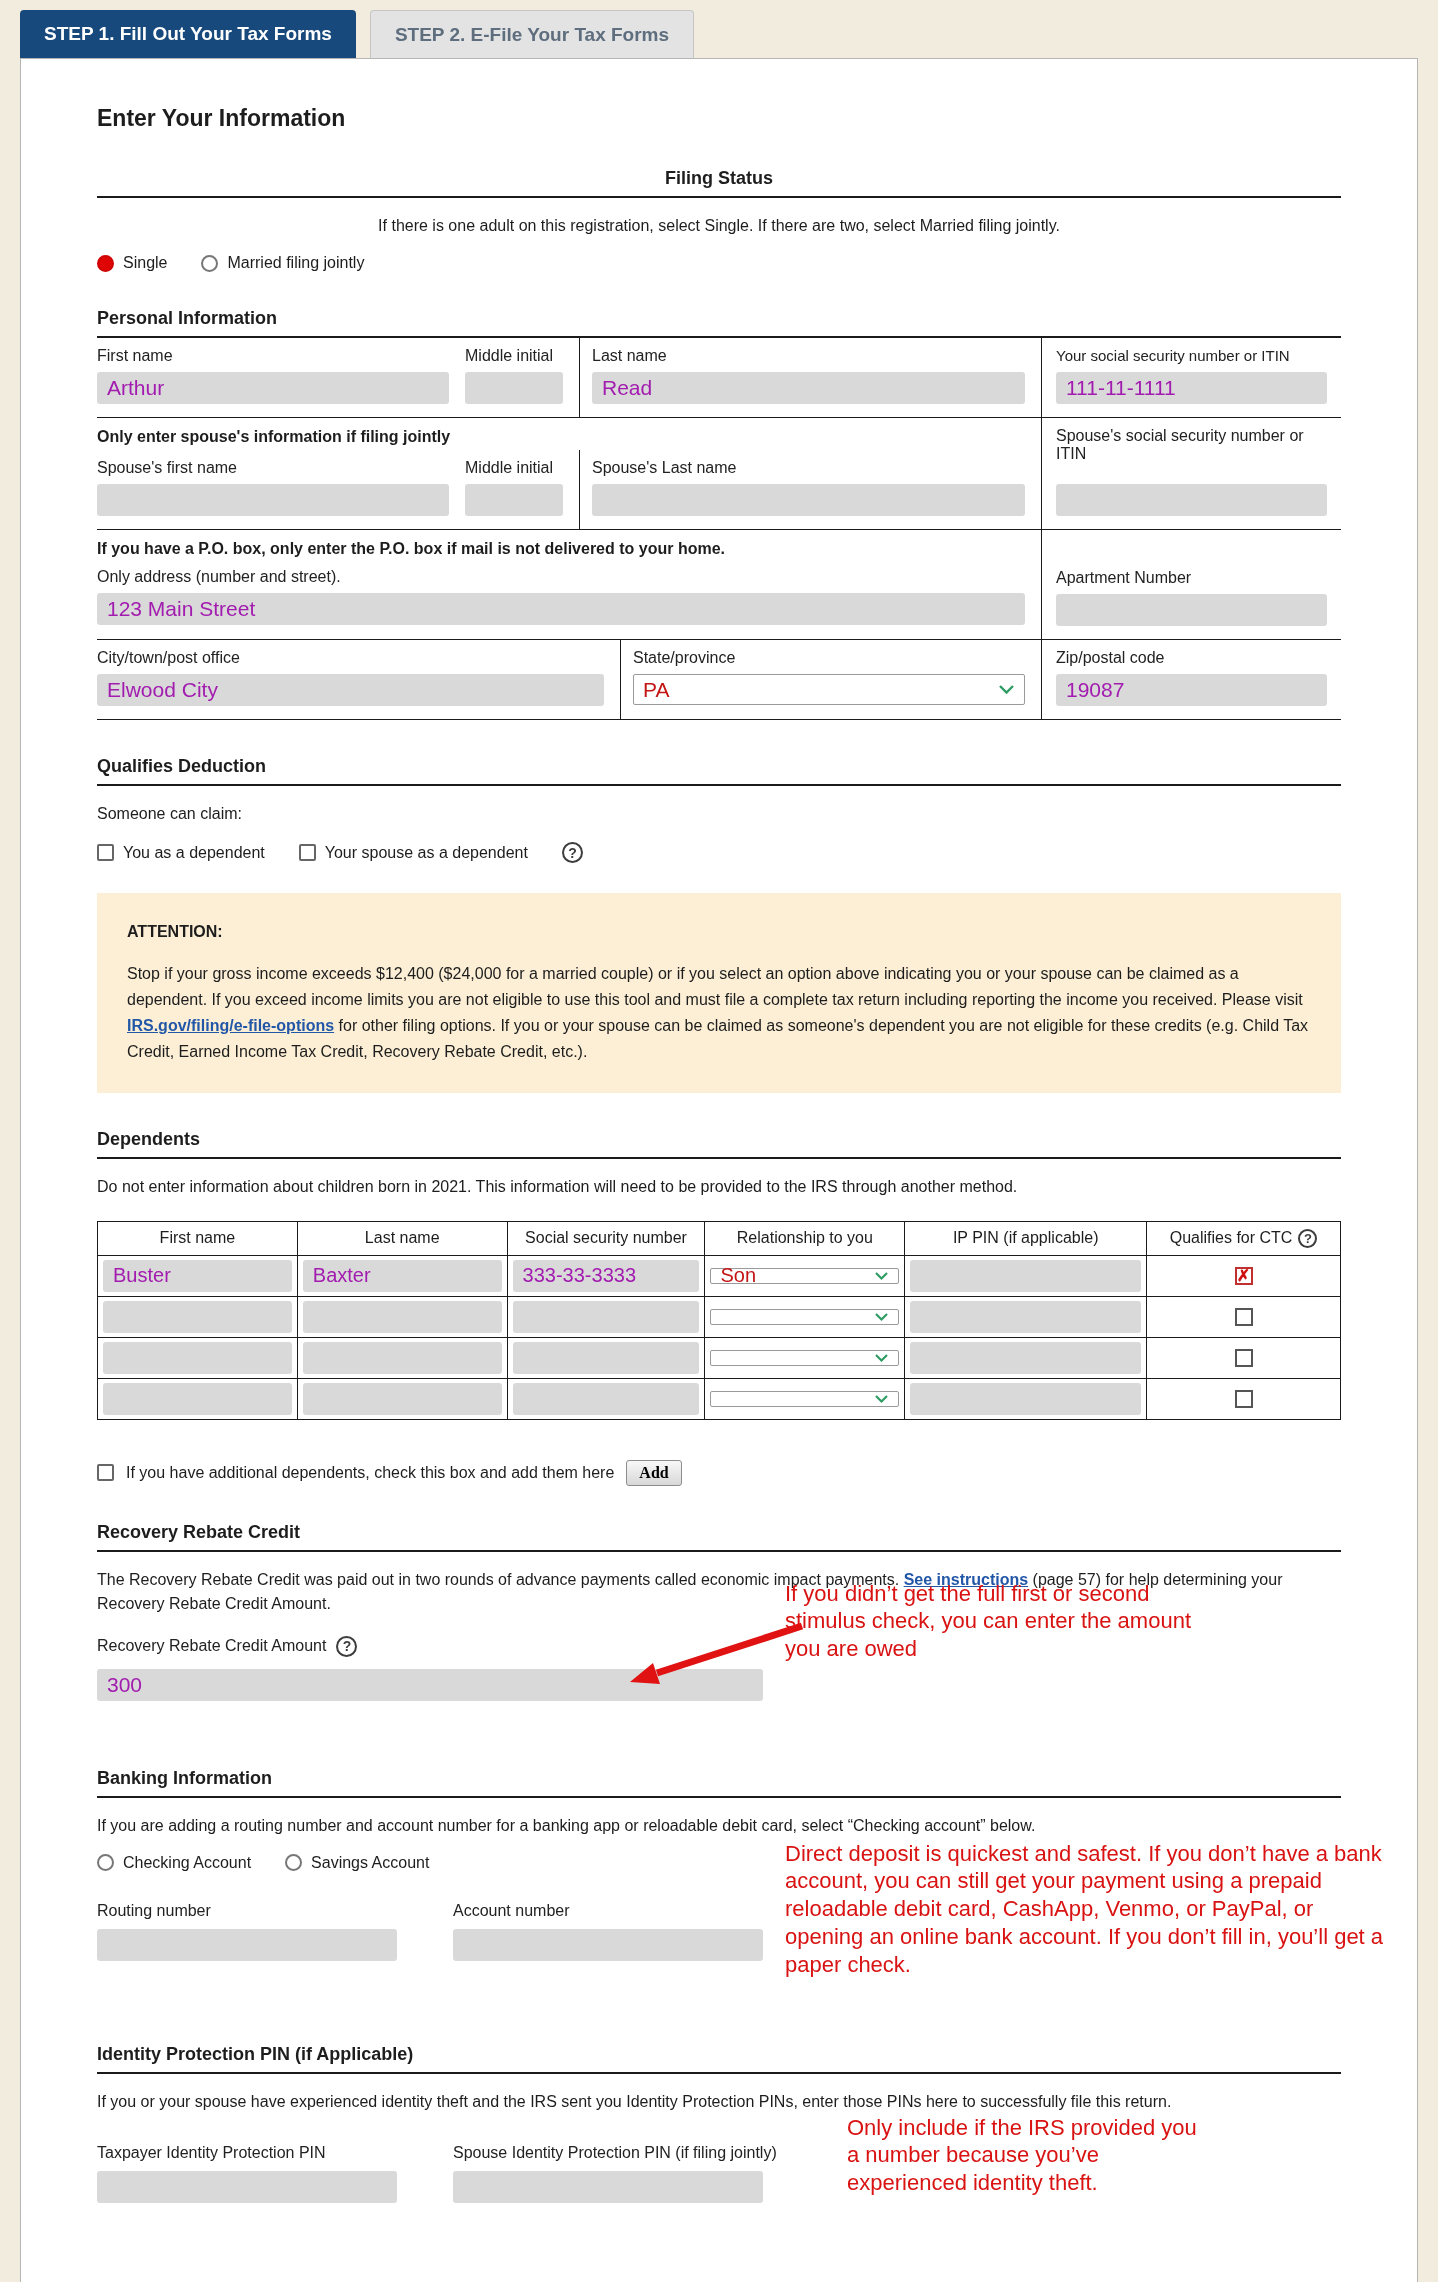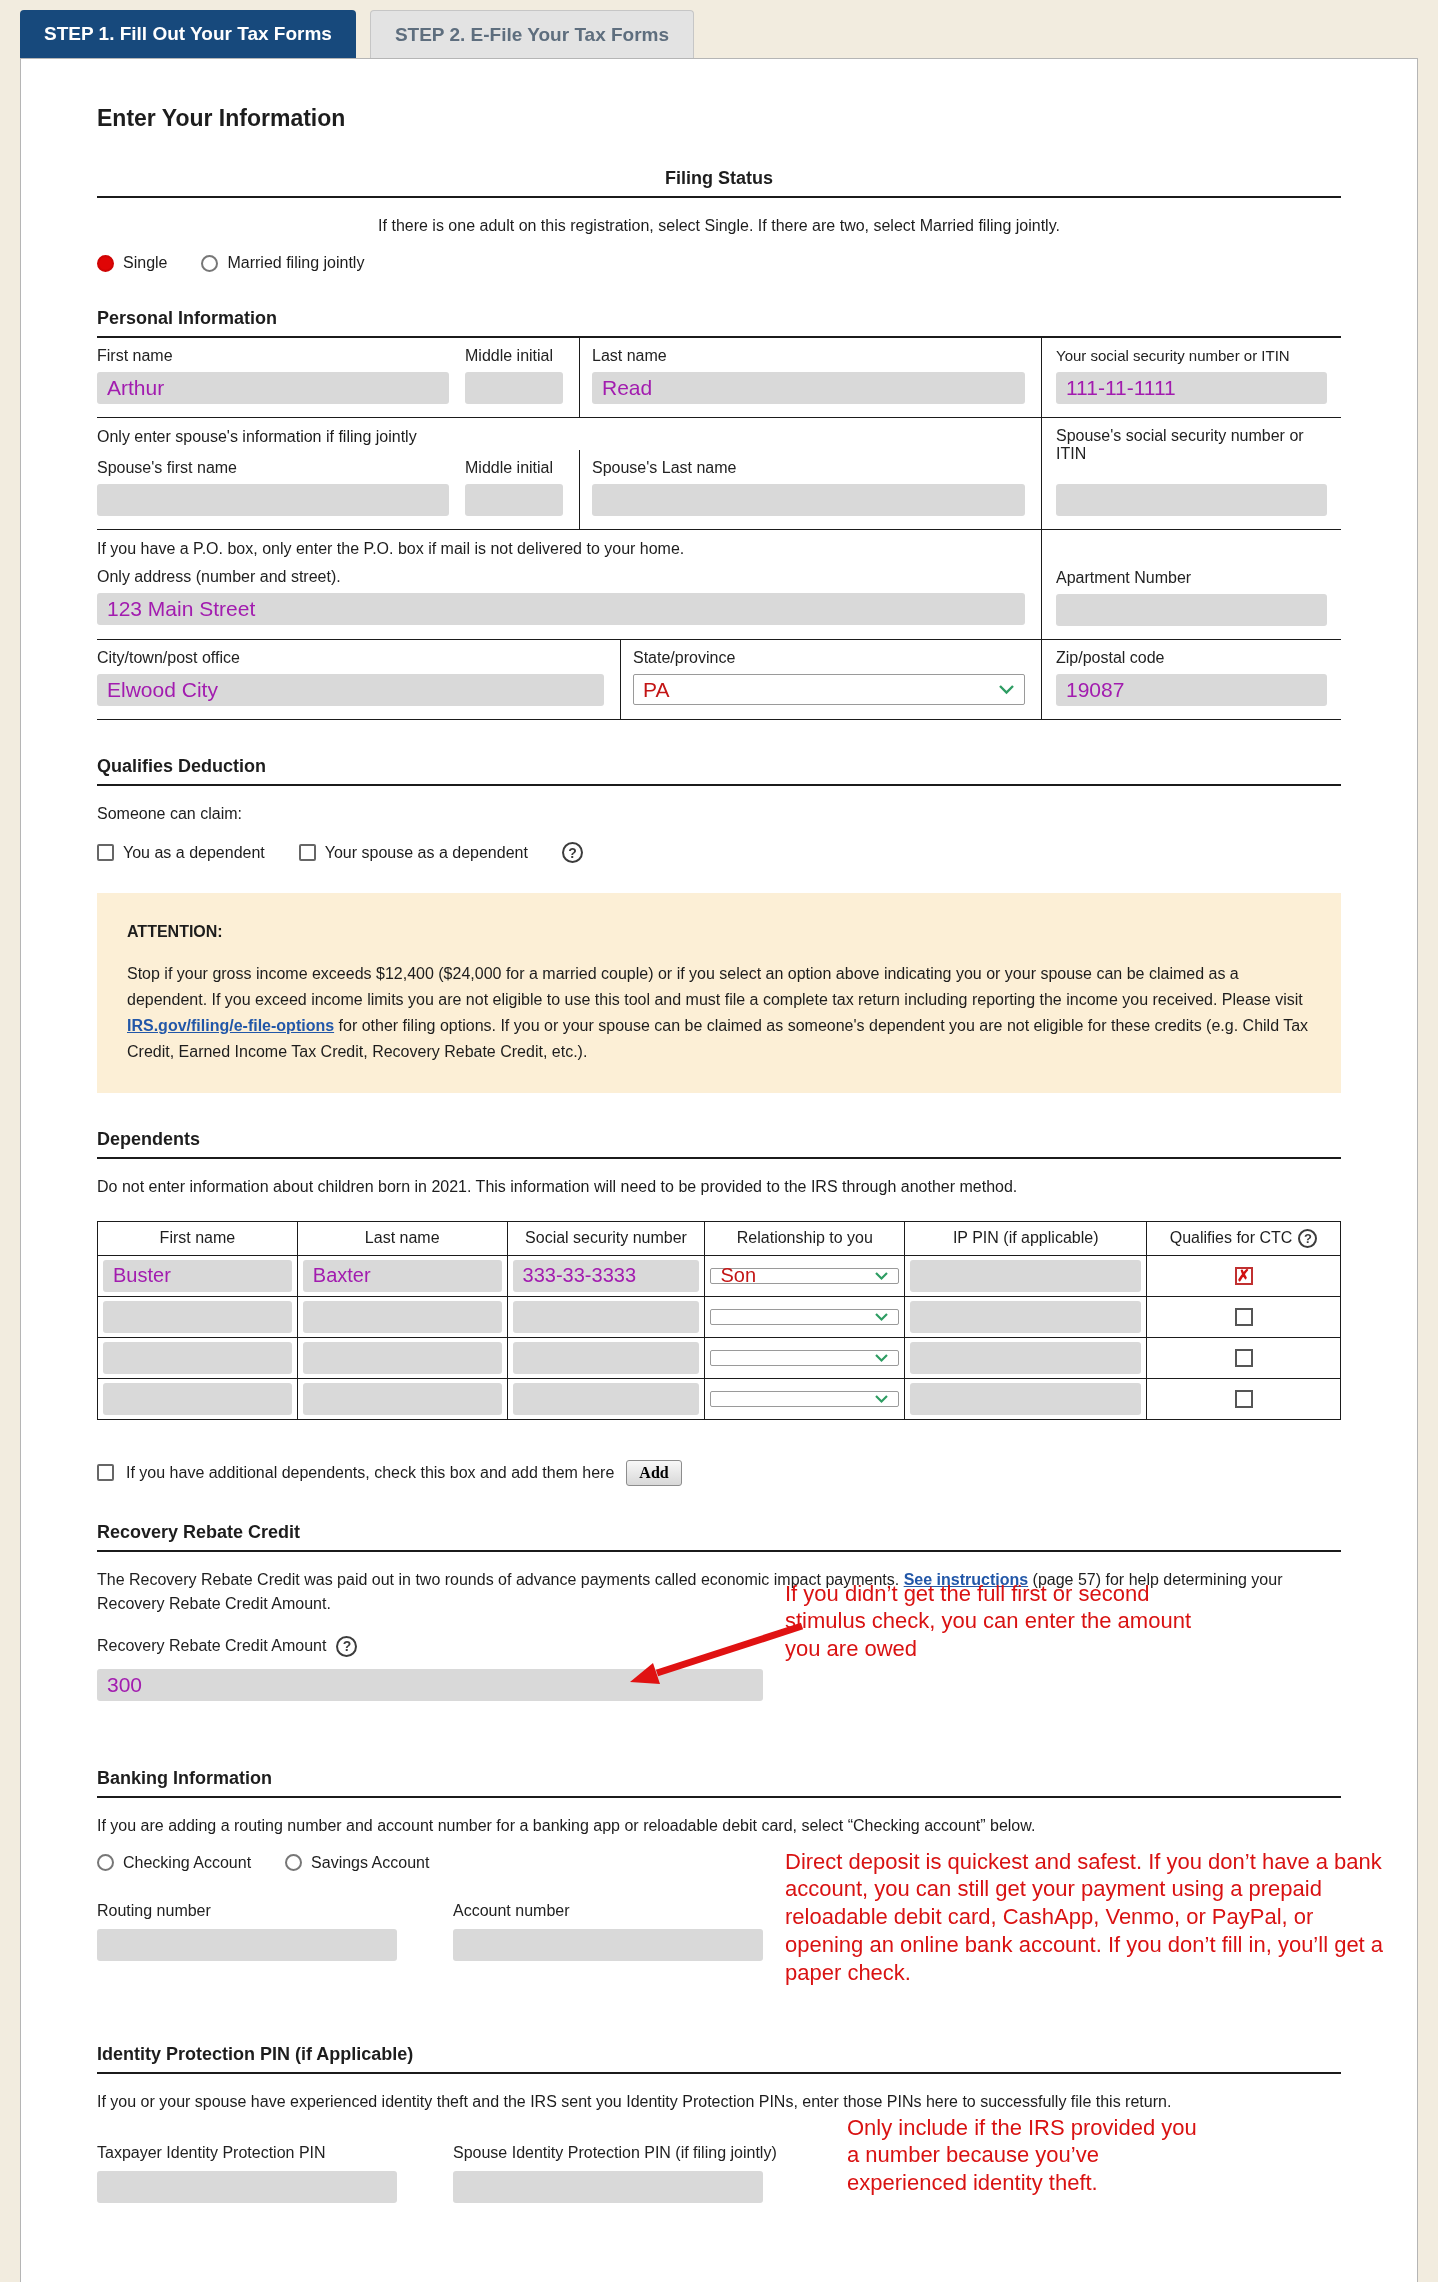--- a/index.html
+++ b/index.html
@@ -44,21 +44,21 @@
 .rowD { grid-template-columns:523px 1fr; }
 .pcell { padding:9px 16px 13px 0; }
 .pcell .fld-label { margin-bottom:7px; }
 .bl { border-left:1px solid #1b1b1b; padding-left:12px; }
 .pright { border-left:1px solid #1b1b1b; padding:9px 14px 13px 14px; display:flex; flex-direction:column; }
 .pright .fld-label { margin-bottom:7px; }
 .pright .ginput { margin-top:auto; }
 .pushdown { margin-top:auto; }
 .pushdown .ginput { margin-top:0; }
 .span3 { grid-column:1/-1; }
-.note { font-size:16px; padding:10px 0 4px; }
+.note { font-size:16px; padding:10px 0 4px;font-weight:bold; }
 .addr-cell { padding:0 16px 14px 0; }
 
 
 .sel { background:#fff; border:1px solid #9a9a9a; border-radius:2px; height:31px; display:flex; align-items:center;
        justify-content:space-between; padding:0 9px; font-size:21px; color:#c31515; cursor:pointer; }
 
 
 .attention { background:#fcefd6; margin-top:30px; padding:26px 30px 28px; font-size:16px; line-height:1.62; }
 .att-head { font-weight:bold; margin-bottom:16px; }
 a.blink { color:#2257a8; font-weight:bold; text-decoration:underline; cursor:pointer; }
@@ -412,21 +412,21 @@
     <div class="frow">
       <div class="fcol1">
         <div class="fld-label">Routing number</div>
         <input class="ginput" value="" style="">
       </div>
       <div class="fcol2">
         <div class="fld-label">Account number</div>
         <input class="ginput" value="" style="">
       </div>
     </div>
-    <div class="annotation" style="left:688px; top:80px; width:600px">Direct deposit is quickest and safest. If you don’t have a bank account, you can still get your payment using a prepaid reloadable debit card, CashApp, Venmo, or PayPal, or opening an online bank account. If you don’t fill in, you’ll get a paper check.</div>
+    <div class="annotation" style="left:688px; top:72px; width:600px">Direct deposit is quickest and safest. If you don’t have a bank account, you can still get your payment using a prepaid reloadable debit card, CashApp, Venmo, or PayPal, or opening an online bank account. If you don’t fill in, you’ll get a paper check.</div>
   </div>
 
   <div class="section ipp-sec">
     <div class="sec-head">Identity Protection PIN (if Applicable)</div>
     <div class="instr">If you or your spouse have experienced identity theft and the IRS sent you Identity Protection PINs, enter those PINs here to successfully file this return.</div>
     <div class="frow">
       <div class="fcol1">
         <div class="fld-label">Taxpayer Identity Protection PIN</div>
         <input class="ginput" value="" style="">
       </div>

